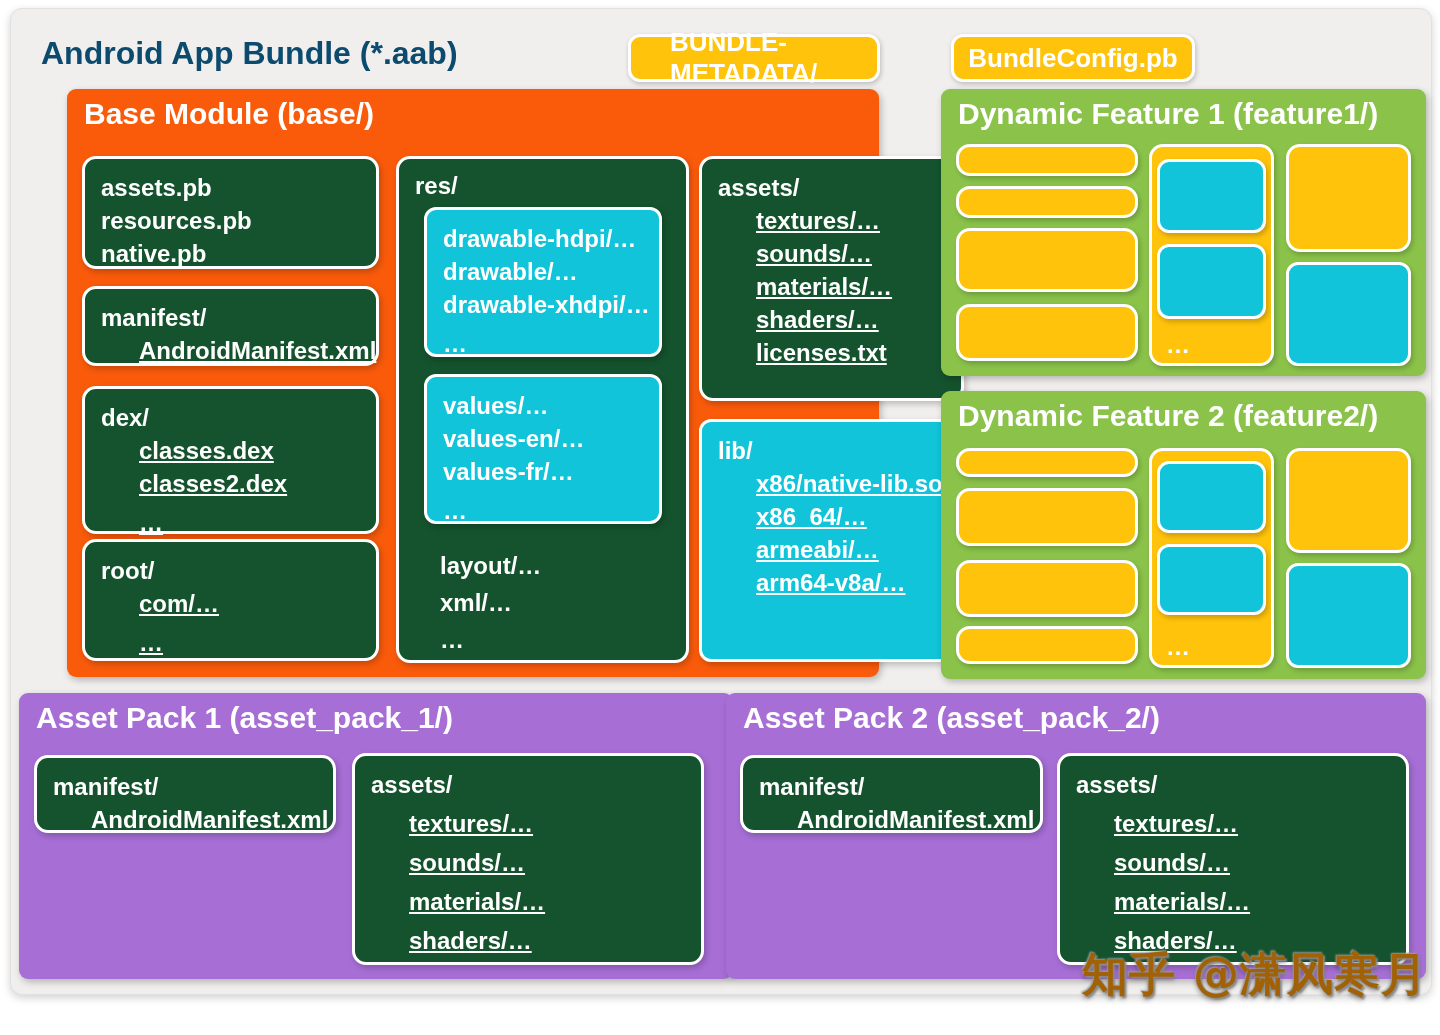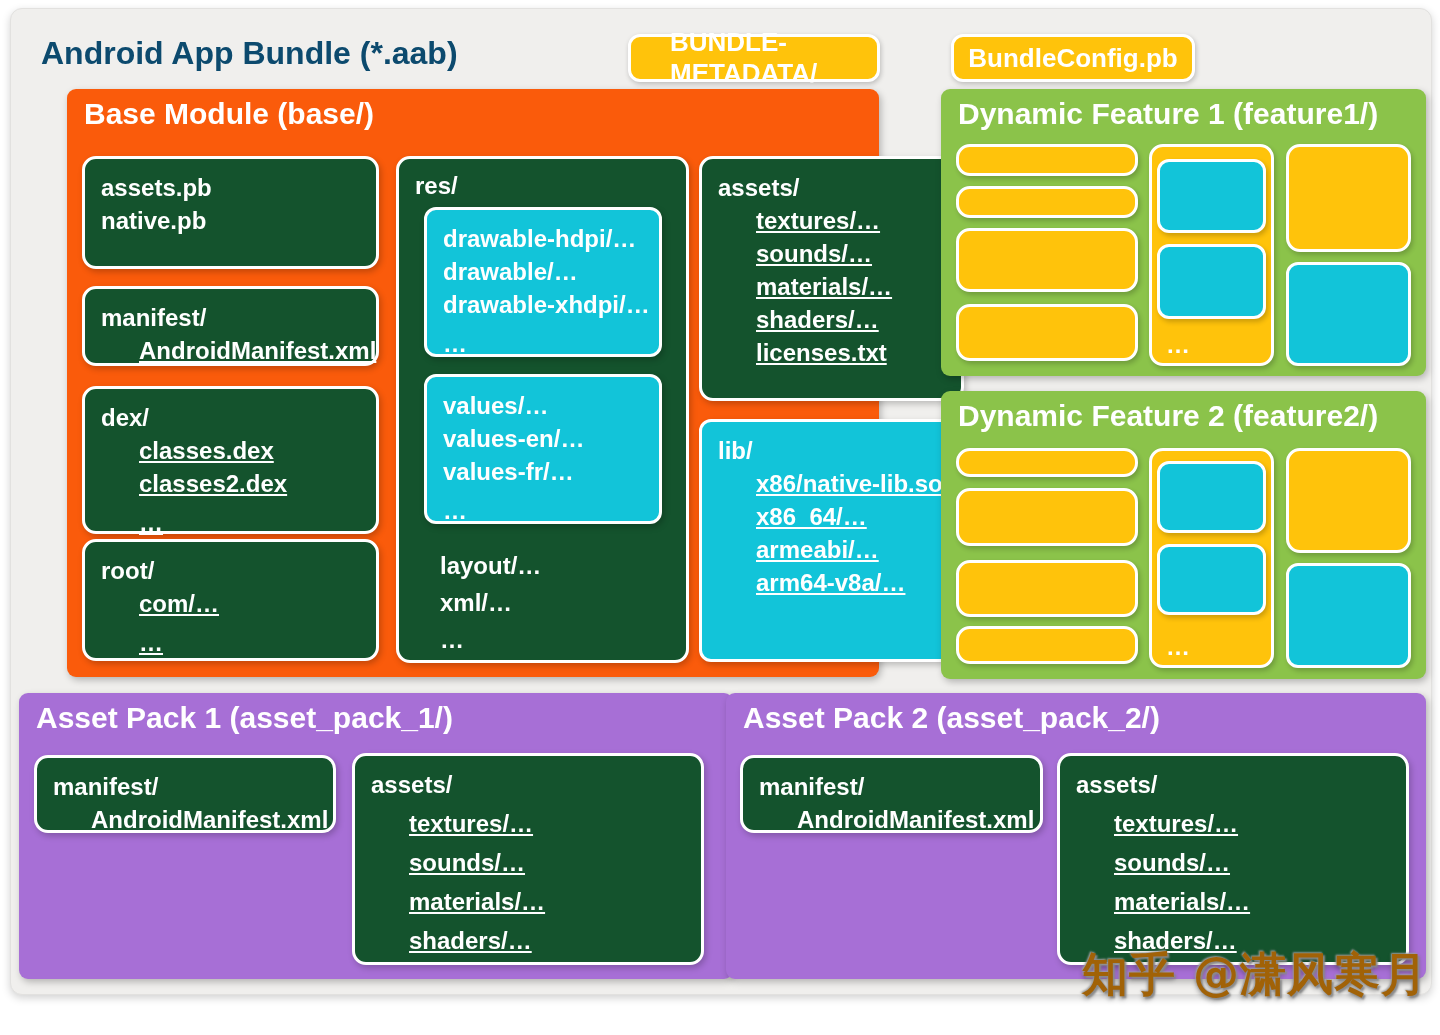--- a/index.html
+++ b/index.html
@@ -51,20 +51,21 @@
 
     <div class="main-title">Android App Bundle (*.aab)</div>
     <div class="chip chip1">BUNDLE-METADATA/</div>
     <div class="chip chip2">BundleConfig.pb</div>
 
     <div class="sec orange" style="left:8px;top:80px;width:812px;height:588px;margin-left:48px;">
       <div class="sec-title">Base Module (base/)</div>
 
       <div class="box" style="left:15px;top:67px;width:297px;height:113px;">
         <div class="line">assets.pb</div>
+        <div class="line">resources.pb</div>
         <div class="line">native.pb</div>
       </div>
 
       <div class="box" style="left:15px;top:197px;width:297px;height:80px;">
         <div class="line">manifest/</div>
         <div class="line ind">AndroidManifest.xml</div>
       </div>
 
       <div class="box" style="left:15px;top:297px;width:297px;height:148px;">
         <div class="line">dex/</div>

